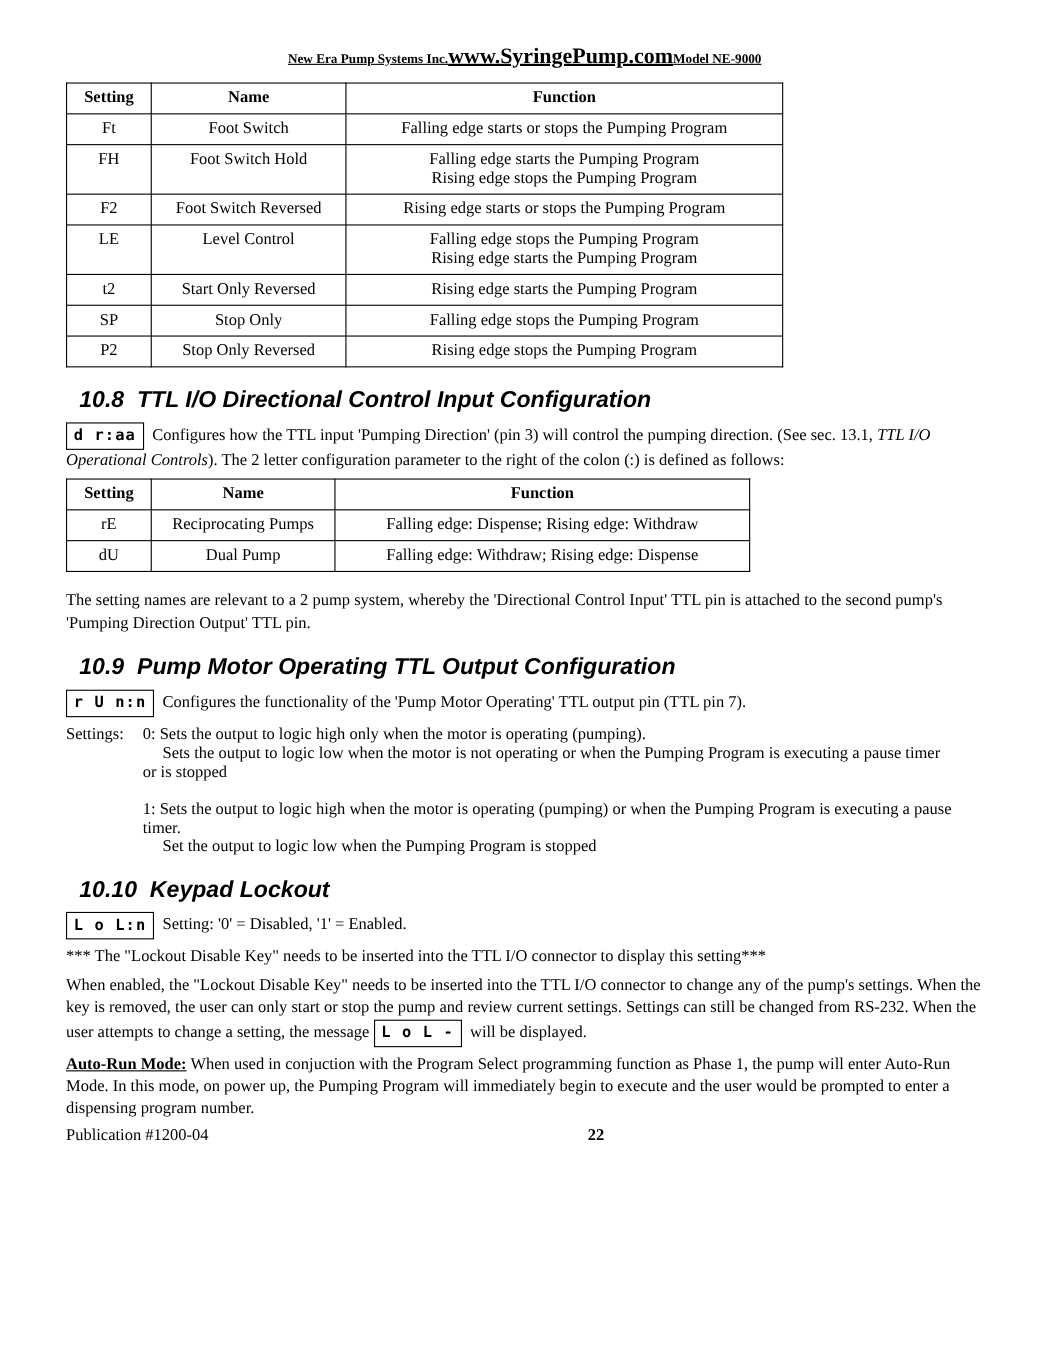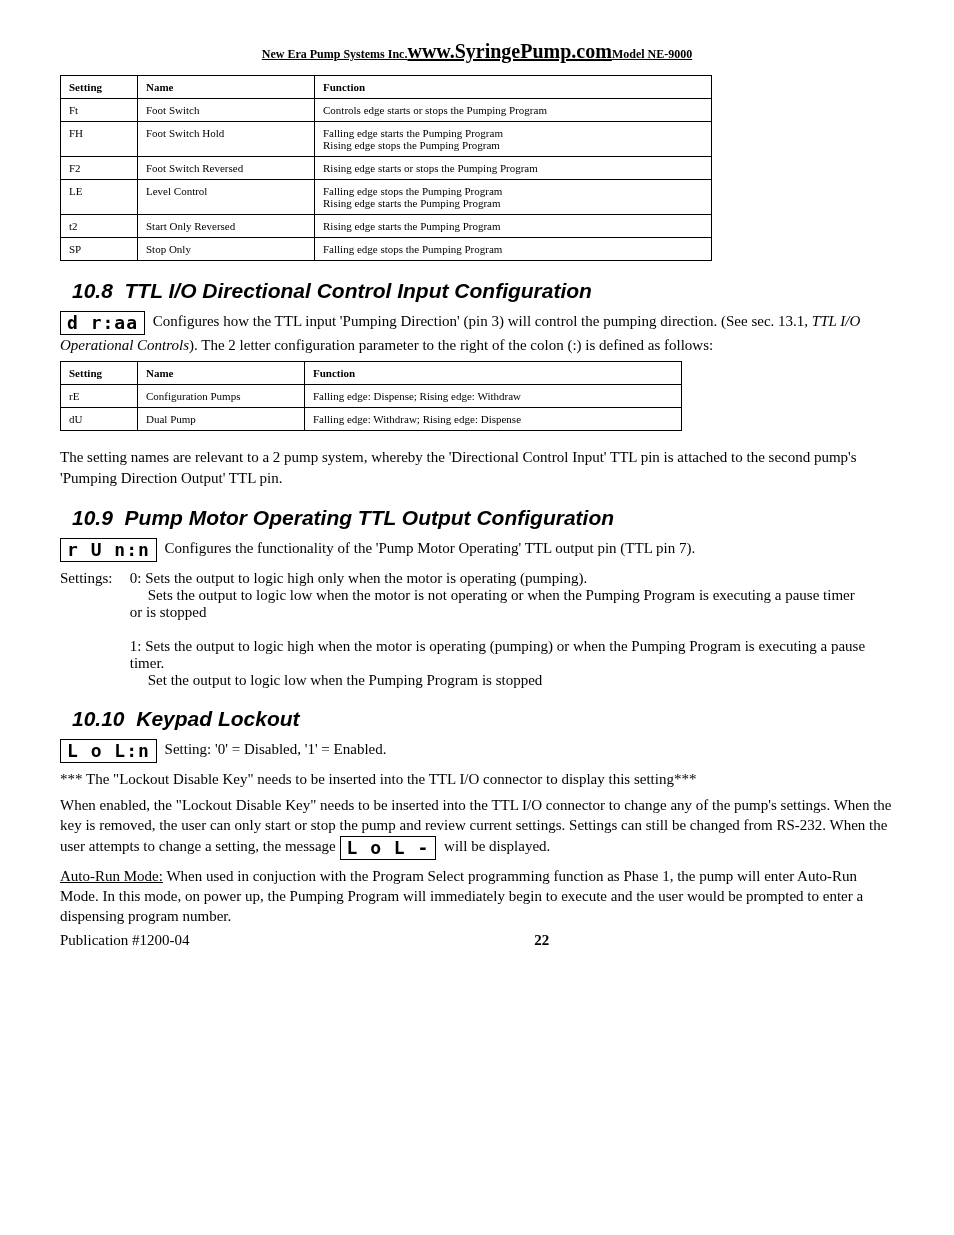--- a/index.html
+++ b/index.html
@@ -34,23 +34,23 @@
     text-decoration: underline;
   }
   table.settings {
     border-collapse: collapse;
     margin-top: 4px;
     margin-bottom: 16px;
   }
   table.settings th, table.settings td {
     border: 1px solid #000;
     padding: 5px 8px;
-    text-align: left;
+    text-align: center;
     vertical-align: top;
-    font-size: 11px;
+    font-size: 15px;
   }
   table.settings th {
     font-weight: bold;
   }
   .col-setting { width: 60px; }
   .col-name { width: 160px; }
   .col-function { width: 380px; }
   .col-name2 { width: 150px; }
   .col-function2 { width: 360px; }
   h2.section {
@@ -62,35 +62,35 @@
   }
   h2.section .secnum {
     font-style: italic;
   }
   .lcd {
     display: inline-block;
     border: 1.5px solid #000;
     padding: 0 6px 0 6px;
     font-family: "Times New Roman", serif;
     font-weight: bold;
-    font-size: 18px;
+    font-size: 14px;
     vertical-align: middle;
     line-height: 22px;
     margin-right: 4px;
   }
   .lcd .seg {
     font-family: monospace;
     letter-spacing: 1px;
   }
   p { margin: 6px 0; line-height: 1.35; }
   .settings-block { margin: 8px 0 8px 0; }
   .settings-label { display: inline-block; vertical-align: top; width: 66px; }
   .settings-body { display: inline-block; vertical-align: top; width: 740px; }
   .indent1 { margin-left: 18px; }
-  .underline { text-decoration: underline; }
+  .underline { text-decoration: underline; font-weight: bold; }
   .footer-row {
     display: flex;
     justify-content: space-between;
     font-size: 15px;
   }
   .footer-center { font-weight: bold; }
   .twoline { white-space: pre-line; }
 </style>
 </head>
 <body>
@@ -104,21 +104,21 @@
 <table class="settings">
   <tbody>
       <tr>
     <th class="col-setting">Setting</th>
     <th class="col-name">Name</th>
     <th class="col-function">Function</th>
   </tr>
   <tr>
         <td>Ft</td>
         <td>Foot Switch</td>
-        <td class="twoline">Controls edge starts or stops the Pumping Program</td>
+        <td class="twoline">Falling edge starts or stops the Pumping Program</td>
       </tr>
   <tr>
         <td>FH</td>
         <td>Foot Switch Hold</td>
         <td class="twoline">Falling edge starts the Pumping Program
 Rising edge stops the Pumping Program</td>
       </tr>
   <tr>
         <td>F2</td>
         <td>Foot Switch Reversed</td>
@@ -132,20 +132,25 @@
       </tr>
   <tr>
         <td>t2</td>
         <td>Start Only Reversed</td>
         <td class="twoline">Rising edge starts the Pumping Program</td>
       </tr>
   <tr>
         <td>SP</td>
         <td>Stop Only</td>
         <td class="twoline">Falling edge stops the Pumping Program</td>
+      </tr>
+  <tr>
+        <td>P2</td>
+        <td>Stop Only Reversed</td>
+        <td class="twoline">Rising edge stops the Pumping Program</td>
       </tr>
 </tbody>
   </table>
 
 <h2 class="section">
   <span class="secnum">10.8</span>&nbsp;
   <span>TTL I/O Directional Control Input Configuration</span>
 </h2>
 
 <p>
@@ -155,21 +160,21 @@
 
 <table class="settings">
   <tbody>
       <tr>
     <th class="col-setting">Setting</th>
     <th class="col-name2">Name</th>
     <th class="col-function2">Function</th>
   </tr>
   <tr>
         <td>rE</td>
-        <td>Configuration Pumps</td>
+        <td>Reciprocating Pumps</td>
         <td>Falling edge: Dispense; Rising edge: Withdraw</td>
       </tr>
   <tr>
         <td>dU</td>
         <td>Dual Pump</td>
         <td>Falling edge: Withdraw; Rising edge: Dispense</td>
       </tr>
 </tbody>
   </table>
 

